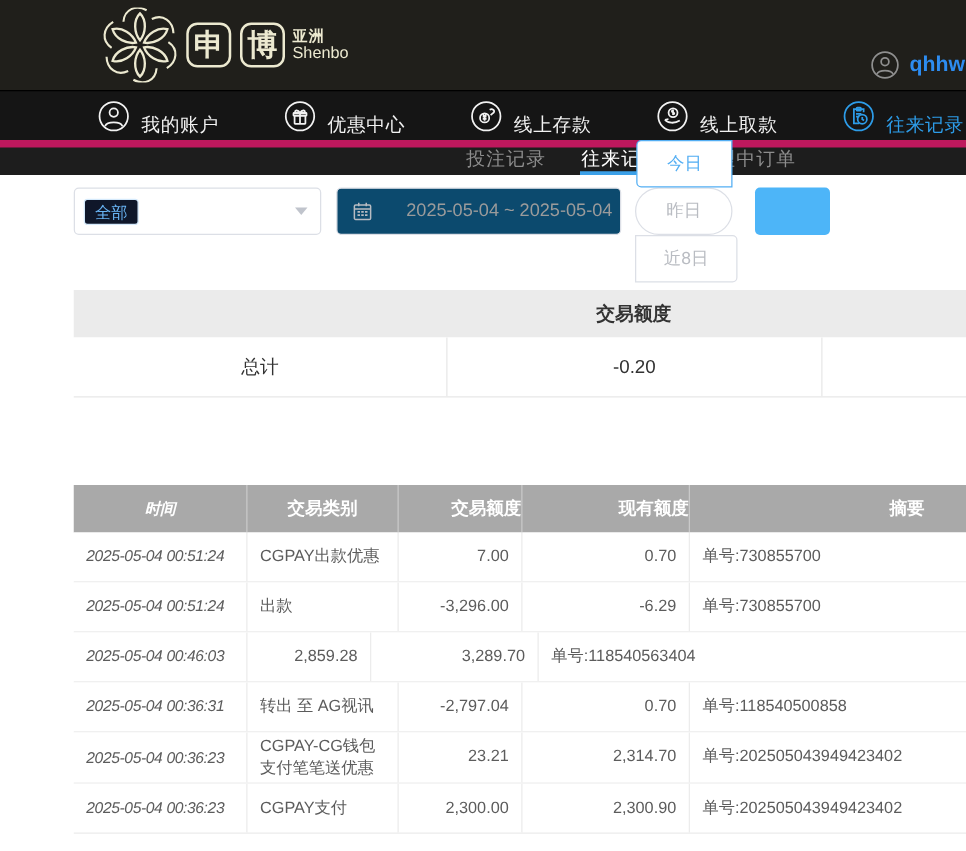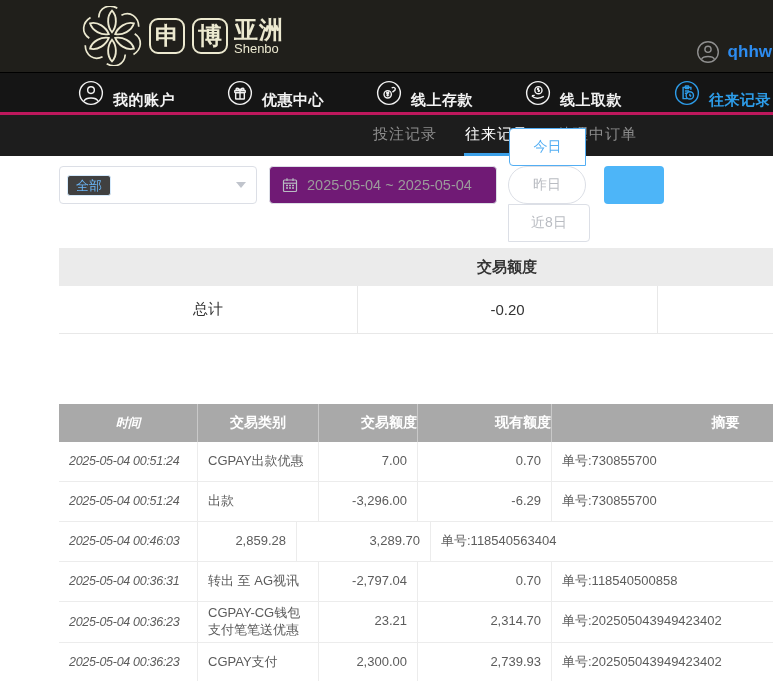--- a/index.html
+++ b/index.html
@@ -12,44 +12,44 @@
   html,body{background:#fff;}
   .page{position:relative;width:773px;height:681px;overflow:hidden;background:#fff;}
 
   
   .topbar{height:72px;background:var(--hdr-dark);display:flex;align-items:center;padding-left:82px;position:relative;}
   .logo{display:flex;align-items:center;}
   .logo-flower{width:60px;height:60px;flex:none;}
   .logo-box{width:36px;height:36px;border:2.5px solid var(--cream);border-radius:9px;color:var(--cream);
     font-size:24px;font-weight:bold;display:flex;align-items:center;justify-content:center;margin-left:7px;}
   .logo-right{margin-left:6px;color:var(--cream);display:flex;flex-direction:column;line-height:1.05;}
-  .logo-region{font-size:24px;font-weight:bold;letter-spacing:1px;}
+  .logo-region{font-size:12px;font-weight:bold;letter-spacing:1px;}
   .logo-latin{font-size:13px;}
   .userbox{position:absolute;right:1px;top:16px;height:72px;display:flex;align-items:center;gap:8px;}
   .userbox .uname{color:var(--link-blue);font-size:17px;font-weight:bold;}
   .usericon{width:24px;height:24px;color:#8f8f8f;}
 
   
   .mainnav{height:40px;background:var(--nav-dark);display:flex;align-items:center;justify-content:space-between;padding:0 2px 0 78px;border-top:1px solid #000;}
   .nav-item{display:flex;align-items:center;gap:9px;color:#f2f2f2;cursor:pointer;}
   .nav-item .nav-ic{width:26px;height:26px;flex:none;}
-  .nav-item .nav-lb{font-size:15px;font-weight:bold;letter-spacing:.5px;white-space:nowrap;margin-top:16px;}
+  .nav-item .nav-lb{font-size:15px;font-weight:normal;letter-spacing:.5px;white-space:nowrap;margin-top:16px;}
   .nav-item.active{color:var(--accent);}
 
   
-  .subnav{height:44px;background:var(--subnav-dark);display:flex;gap:26px;padding-left:372px;border-top:3px solid #be185d;}
+  .subnav{height:28px;background:var(--subnav-dark);display:flex;gap:26px;padding-left:372px;border-top:6px solid #be185d;}
   .subtab{font-size:15px;letter-spacing:1px;color:#8d8d8d;display:flex;align-items:center;border-bottom:3px solid transparent;padding:0 1px;cursor:pointer;white-space:nowrap;}
   .subtab.active{color:#fff;border-bottom-color:#3ba0e8;}
 
   
   .filter-row{display:flex;align-items:center;margin:10px 0 0 59px;height:38px;}
   .select{width:198px;height:38px;border:1px solid var(--border-gray);border-radius:4px;display:flex;align-items:center;padding:0 10px 0 7px;background:#fff;cursor:pointer;}
-  .tag{background:#404040;border:1px solid #d5eafc;color:var(--tag-blue);font-size:13px;padding:3px 8px;border-radius:3px;line-height:1;}
+  .tag{background:#0f172a;border:1px solid #d5eafc;color:var(--tag-blue);font-size:13px;padding:3px 8px;border-radius:3px;line-height:1;}
   .caret{margin-left:auto;width:0;height:0;border-left:5px solid transparent;border-right:5px solid transparent;border-top:6px solid #c0c4cc;}
-  .date-input{width:228px;height:38px;margin-left:12px;border:1px solid var(--border-gray);border-radius:4px;display:flex;align-items:center;gap:9px;padding:0 12px;background:#701a75;cursor:text;}
+  .date-input{width:228px;height:38px;margin-left:12px;border:1px solid var(--border-gray);border-radius:4px;display:flex;align-items:center;gap:27px;padding:0 12px;background:#0c4a6e;cursor:text;}
   .date-text{color:#9b9b9b;font-size:14.5px;white-space:nowrap;}
   .cal-ic{width:16px;height:16px;color:#b8bcc2;flex:none;}
   .btn-group{display:flex;margin-left:12px;flex-direction:column;}
   .qbtn{height:38px;background:#fff;border:1px solid var(--border-gray);font-size:14px;color:#b9bcc2;cursor:pointer;margin-left:-1px;position:relative;}
   .qbtn.b0{width:77px;border-radius:4px 0 0 4px;margin-left:0;}
   .qbtn.b1{width:78px;border-radius:19px;}
   .qbtn.b2{width:82px;border-radius:0 4px 4px 0;}
   .qbtn.active{border-color:#53aef3;color:#53aef3;z-index:2;}
   .query-btn{margin-left:14px;width:60px;height:38px;background:var(--btn-blue);border:none;border-radius:4px;cursor:pointer;flex:none;}
 
@@ -257,20 +257,20 @@
             <div class="td c0">2025-05-04 00:36:23</div>
             <div class="td c1">CGPAY-CG钱包支付笔笔送优惠</div>
             <div class="td c2">23.21</div>
             <div class="td c3">2,314.70</div>
             <div class="td c4">单号:202505043949423402</div>
           </div>
           <div class="tr">
             <div class="td c0">2025-05-04 00:36:23</div>
             <div class="td c1">CGPAY支付</div>
             <div class="td c2">2,300.00</div>
-            <div class="td c3">2,739.93</div>
+            <div class="td c3">2,300.90</div>
             <div class="td c4">单号:202505043949423402</div>
           </div>
         </div>
     </div>
 
   </main>
 </div>
 
 </body></html>

